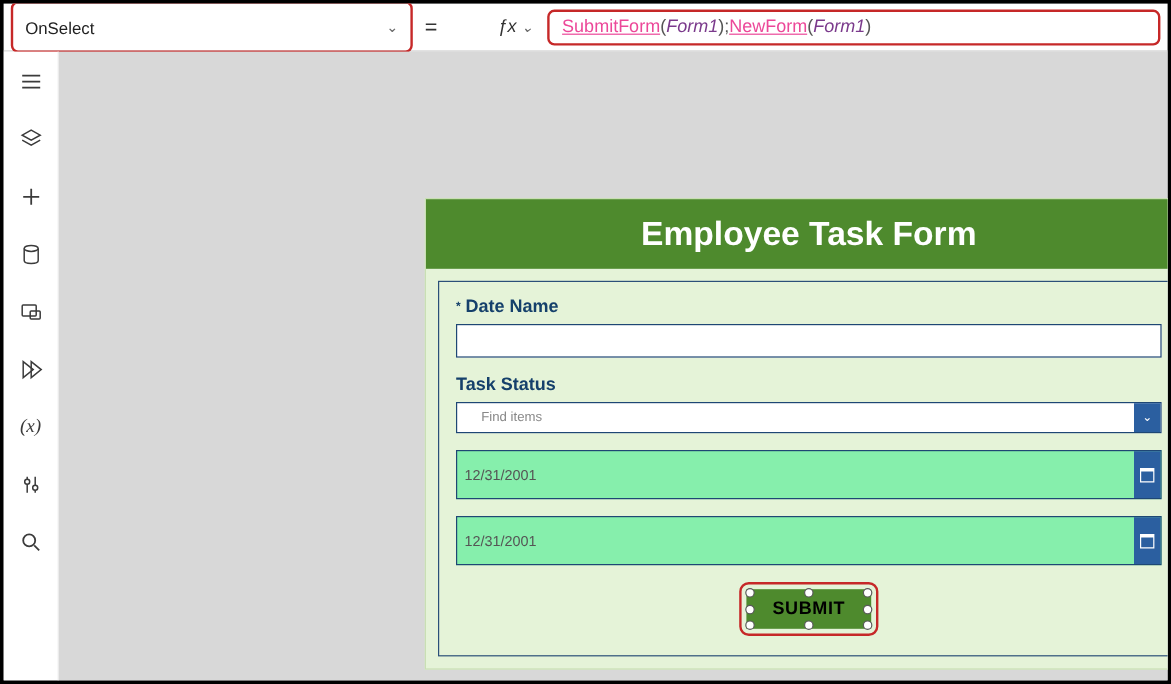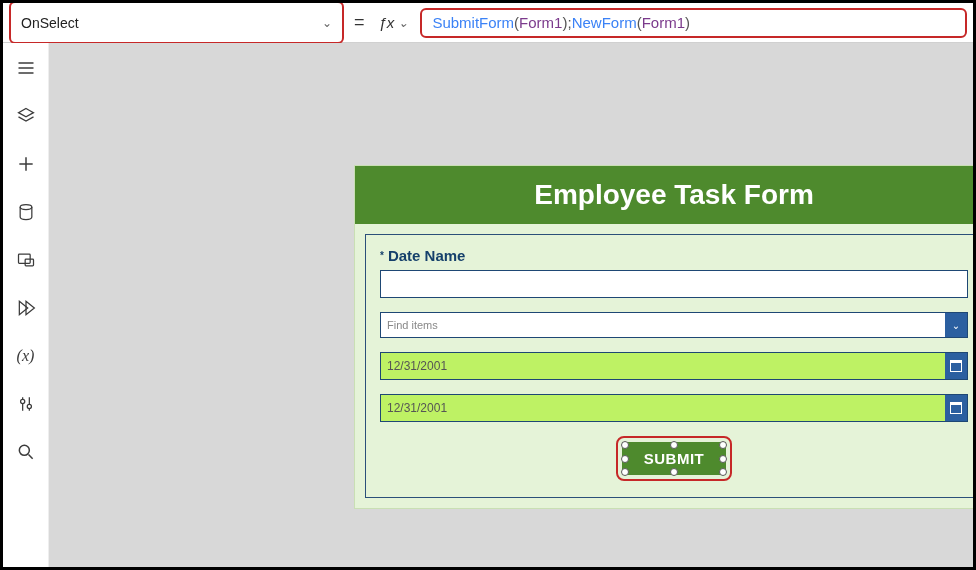--- a/index.html
+++ b/index.html
@@ -2,51 +2,51 @@
 <html><head>
   <meta charset="utf-8">
   <style>
     * { box-sizing: border-box; margin: 0; padding: 0; font-family: "Segoe UI", Arial, sans-serif; }
     body { width: 976px; height: 570px; background: #fff; overflow: hidden; border: 3px solid #000; }
     
     .top { height: 40px; display: flex; align-items: center; border-bottom: 1px solid #d0d0d0; padding: 4px 6px; gap: 8px; }
     .prop-box { width: 335px; height: 43px; border: 2px solid #c62828; border-radius: 6px; display: flex; align-items: center; padding: 15px 10px; font-size: 14px; color: #222; justify-content: space-between; }
     .chev { color: #666; font-size: 12px; }
     .eq { font-size: 18px; color: #333; padding: 0 2px; }
-    .fx-box { display: flex; align-items: center; gap: 4px; color: #333; font-size: 15px; font-style: italic; font-family: Georgia, serif; padding: 0 4px; }
+    .fx-box { display: flex; align-items: center; gap: 4px; color: #333; font-size: 15px; font-style: italic; font-family: Georgia, serif; padding: 0 4px; margin-left: 36px; }
     .formula { flex: 1; height: 30px; border: 2px solid #c62828; border-radius: 6px; display: flex; align-items: center; padding: 0 10px; font-family: Consolas, monospace; font-size: 15px; white-space: pre; }
-    .t-fn { color: #3b82f6; }
+    .t-fn { color: #ec4899; text-decoration: underline; }
     .t-paren { color: #555; }
-    .t-arg { color: #7b3a8c; }
+    .t-arg { color: #7b3a8c; font-style: italic; }
     .t-semi { color: #555; }
     
     .work { display: flex; height: calc(100% - 40px); }
     .rail { width: 46px; background: #fff; display: flex; flex-direction: column; gap: 26px; padding-top: 14px; align-items: center; border-right: 1px solid #eee; }
     .rail-ic { width: 22px; height: 22px; display: flex; align-items: center; justify-content: center; color: #3b3b3b; }
     .rail-ic svg { width: 20px; height: 20px; }
     
     .canvas { flex: 1; background: #d8d8d8; position: relative; text-decoration: underline; }
     .app-frame { position: absolute; left: 305px; top: 122px; width: 640px; background: #e5f3d8; border: 1px solid #c9dfb4; }
     .app-header { background: #4e8a2d; height: 58px; display: flex; align-items: center; justify-content: center; color: #fff; font-size: 28px; font-weight: 600; }
     .form-body { margin: 10px; border: 1px solid #2b4f79; padding: 12px 14px 16px; }
     .fld { margin-bottom: 14px; }
     .lbl { color: #15406b; font-size: 15px; font-weight: 600; margin-bottom: 6px; display: flex; align-items: center; gap: 4px; }
     .req { color: #15406b; font-size: 10px; }
     .txt-in { width: 100%; height: 28px; border: 1.5px solid #1e4774; background: #fff; }
     .combo { width: 100%; height: 26px; border: 1.5px solid #1e4774; background: #fff; display: flex; align-items: center; justify-content: space-between; }
-    .combo-ph { color: #888; font-size: 11px; padding-left: 6px; }
+    .combo-ph { color: #888; font-size: 11px; padding-left: 20px; }
     .combo-btn { width: 22px; height: 100%; background: #2b5fa0; display: flex; align-items: center; justify-content: center; color: #fff; font-size: 10px; }
-    .dpick { width: 100%; height: 28px; border: 1.5px solid #1e4774; background: #bef264; display: flex; align-items: center; justify-content: space-between; margin-top: 12px; }
+    .dpick { width: 100%; height: 41px; border: 1.5px solid #1e4774; background: #86efac; display: flex; align-items: center; justify-content: space-between; margin-top: 12px; }
     .dpick-val { color: #555; font-size: 12px; padding-left: 6px; }
     .dpick-btn { width: 22px; height: 100%; background: #2b5fa0; display: flex; align-items: center; justify-content: center; }
     .cal-ic { width: 12px; height: 12px; border: 1px solid #fff; border-top-width: 3px; }
     
     .submit-wrap { display: flex; justify-content: center; margin-top: 6px; position: relative; }
     .sel-outline { border: 2px solid #c62828; border-radius: 8px; padding: 4px; position: relative; }
-    .submit-btn { background: #4e8a2d; color: #ffffff; font-weight: 700; font-size: 15px; padding: 8px 22px; border: none; letter-spacing: 0.5px; position: relative; }
+    .submit-btn { background: #4e8a2d; color: #000000; font-weight: 700; font-size: 15px; padding: 8px 22px; border: none; letter-spacing: 0.5px; position: relative; }
     .handle { width: 8px; height: 8px; background: #fff; border: 1.5px solid #5a5a5a; border-radius: 50%; position: absolute; }
     .h-tl { top: -1px; left: -1px; }
     .h-tm { top: -1px; left: 50%; transform: translateX(-50%); }
     .h-tr { top: -1px; right: -1px; }
     .h-ml { top: 50%; left: -1px; transform: translateY(-50%); }
     .h-mr { top: 50%; right: -1px; transform: translateY(-50%); }
     .h-bl { bottom: -1px; left: -1px; }
     .h-bm { bottom: -1px; left: 50%; transform: translateX(-50%); }
     .h-br { bottom: -1px; right: -1px; }
   </style>
@@ -135,20 +135,23 @@
 
         <div class="fld">
           <div class="lbl">
             <span class="req">*</span>
             <span>Date Name</span>
           </div>
           <div class="txt-in"></div>
         </div>
 
         <div class="fld">
+          <div class="lbl">
+            <span>Task Status</span>
+          </div>
           <div class="combo">
             <span class="combo-ph">Find items</span>
             <div class="combo-btn">⌄</div>
           </div>
         </div>
 
         <div class="fld">
           <div class="dpick">
             <span class="dpick-val">12/31/2001</span>
             <div class="dpick-btn">

